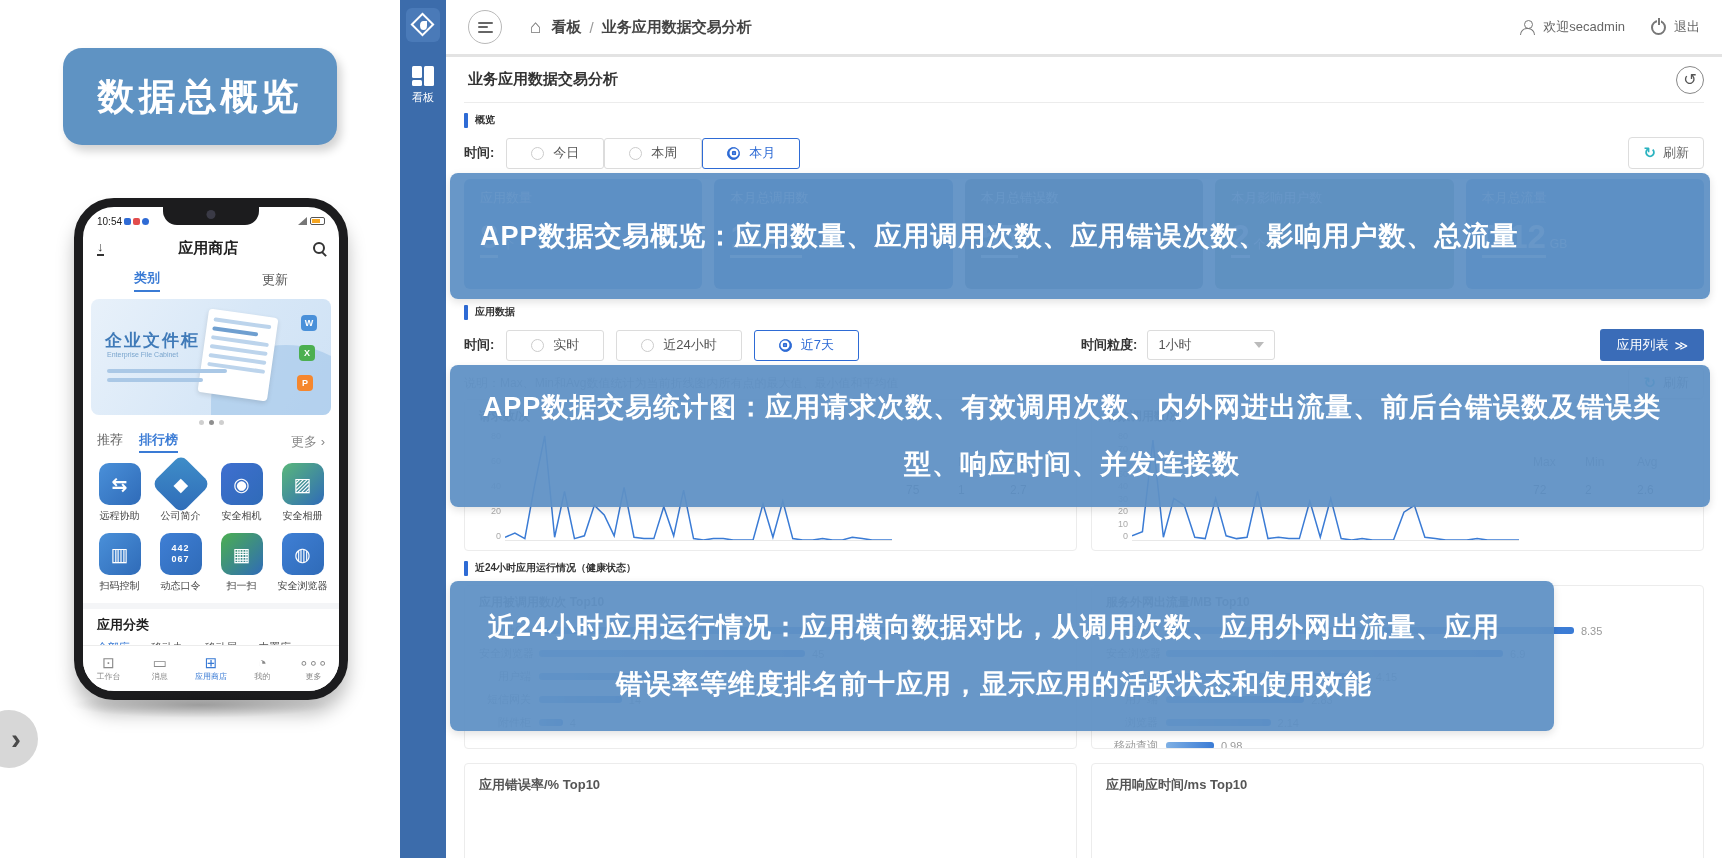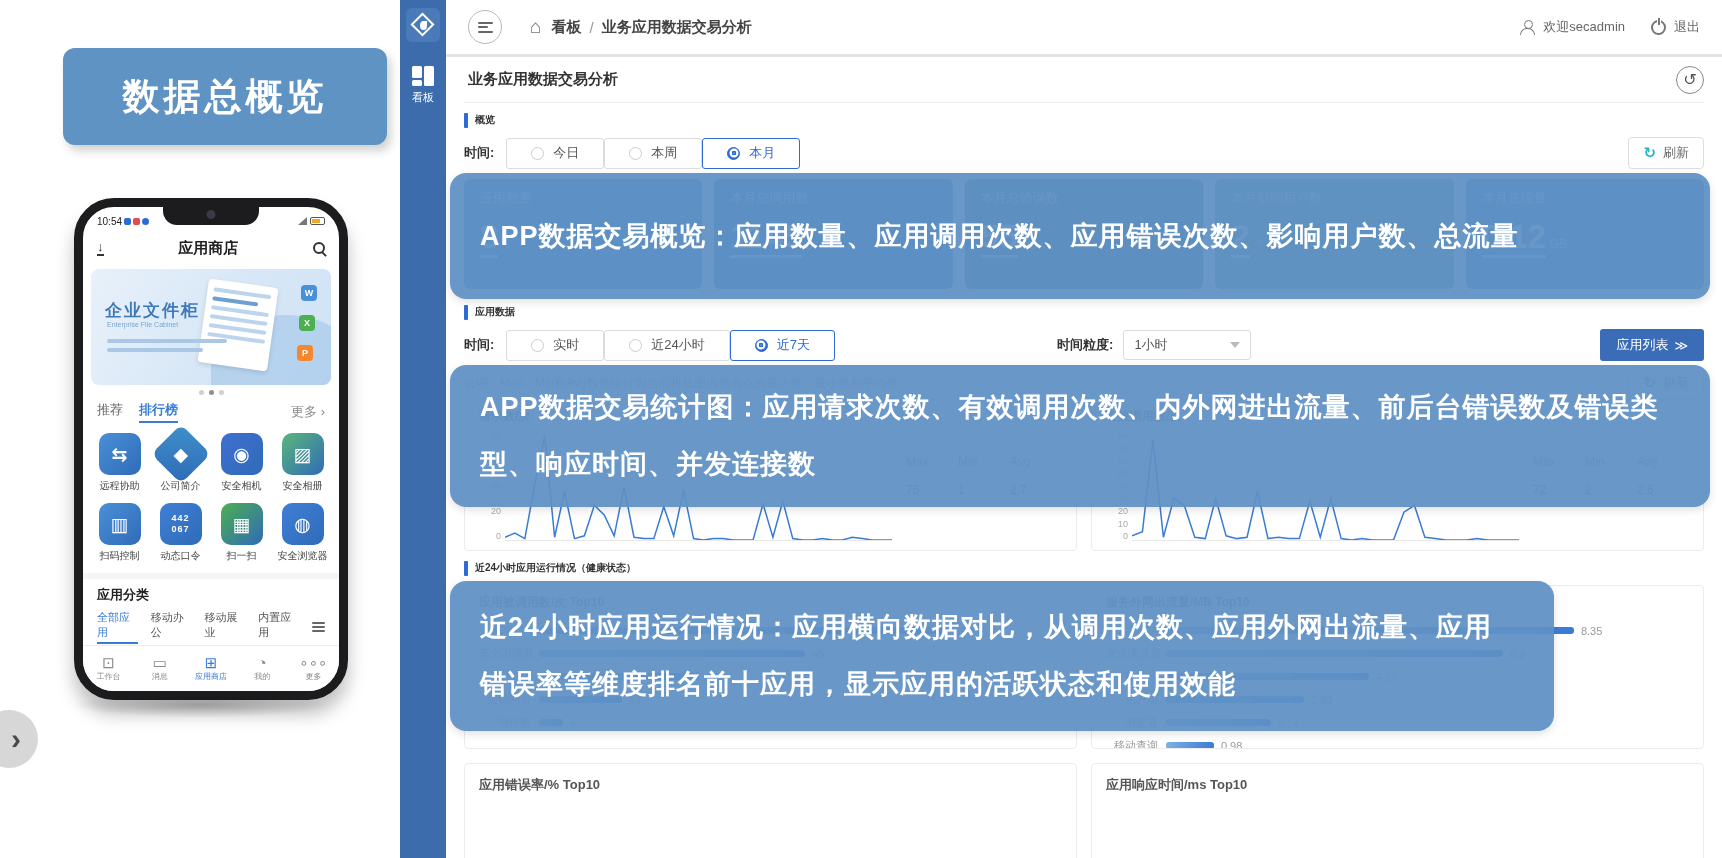--- a/index.html
+++ b/index.html
@@ -2,22 +2,22 @@
 <html><head>
 <meta charset="utf-8">
 <style>
   * { margin:0; padding:0; box-sizing:border-box; }
   html,body { width:1722px; height:858px; }
   body { position:relative; overflow:hidden; background:#ffffff;
          font-family:"Liberation Sans","DejaVu Sans",sans-serif; color:#333; }
 
   
   .left-panel { position:absolute; left:0; top:0; width:400px; height:858px; background:#fff; }
-  .slide-title { position:absolute; left:63px; top:48px; width:324px; height:97px;
-    background:#5f93c3; border-radius:12px; box-shadow:4px 6px 10px rgba(0,0,0,.18);
+  .slide-title { position:absolute; left:63px; top:48px; width:274px; height:97px;
+    background:#5f93c3; border-radius:19px; box-shadow:4px 6px 10px rgba(0,0,0,.18);
     display:flex; align-items:center; justify-content:center;
     color:#fff; font-size:37px; font-weight:bold; letter-spacing:4px; }
   .side-chevron { position:absolute; left:-20px; top:710px; width:58px; height:58px;
     border-radius:50%; background:#d7d7d7; display:flex; align-items:center; justify-content:center;
     color:#4a4a4a; font-size:30px; font-weight:bold; padding-left:14px; cursor:pointer; }
 
   
   .phone { position:absolute; left:74px; top:198px; width:274px; height:502px;
     background:#fff; border:9px solid #1c1c1e; border-radius:40px; overflow:hidden;
     box-shadow:0 14px 18px rgba(0,0,0,.25); }
@@ -132,23 +132,23 @@
   .applist-btn { margin-left:auto; background:#3a6cb8; color:#fff; font-size:13px; border-radius:3px;
     height:32px; padding:0 16px; display:flex; align-items:center; gap:6px; cursor:pointer; }
 
   .cards-wrap { position:relative; height:116px; margin-top:6px; }
   .stat-cards { display:flex; gap:12px; height:110px; }
   .stat-card { flex:1; border-radius:6px; padding:10px 16px; color:#fff; }
   .stat-card .t { font-size:13px; opacity:.85; }
   .stat-card .v { font-size:33px; font-weight:bold; display:inline-block; border-bottom:3px solid rgba(255,255,255,.9); margin-top:12px; line-height:1.1; }
   .stat-card .u { font-size:12px; opacity:.9; margin-left:4px; }
 
-  .overlay { position:absolute; background:rgba(95,145,197,.94); border-radius:16px; color:#fff;
+  .overlay { position:absolute; background:rgba(95,145,197,.94); border-radius:8px; color:#fff;
     font-weight:bold; font-size:27px; letter-spacing:1px; display:flex; align-items:center;
-    padding:0 46px 0 30px; line-height:2.1; z-index:10; box-shadow:0 3px 8px rgba(0,0,0,.12); }
+    padding:0 46px 0 30px; line-height:2.1; z-index:10; box-shadow:0 3px 8px rgba(0,0,0,.12);text-align:center; }
   .ov1 { left:-14px; right:-6px; top:-6px; bottom:-4px; }
 
   .charts-wrap { position:relative; margin-top:2px; }
   .note-row { height:32px; display:flex; align-items:center; }
   .note { font-size:12px; color:#9a9a9a; }
   .chart-cards { display:flex; gap:14px; }
   .chart-card { flex:1; border:1px solid #ececec; border-radius:4px; height:152px; padding:8px 14px; background:#fff; }
   .chart-card .ct { font-size:12px; font-weight:bold; color:#777; }
   .cc-body { display:flex; margin-top:4px; height:112px; }
   .yaxis { width:26px; display:flex; flex-direction:column; justify-content:space-between; align-items:flex-end;
@@ -192,20 +192,24 @@
       <span style="display:flex;align-items:center;">
           <span class="wifi"></span>
           <span class="batt"></span>
         </span>
     </div>
     <div class="p-header">
       <span class="dl-icon">↓</span>
       <span class="title">应用商店</span>
       <span class="mag"></span>
     </div>
+    <div class="p-tabs" id="p-tabs">
+        <span class="p-tab active">类别</span>
+        <span class="p-tab">更新</span>
+      </div>
     <div class="banner">
       <span class="wave"></span>
       <span class="doc">
           <i></i>
           <i></i>
           <i></i>
           <i></i>
           <i></i>
           <i></i>
         </span>
@@ -405,21 +409,21 @@
           </div>
         <div class="overlay ov1">APP数据交易概览：应用数量、应用调用次数、应用错误次数、影响用户数、总流量</div>
       </div>
 
       <div class="sec-head">
         <span class="bar"></span>
         <span class="txt">应用数据</span>
       </div>
       <div class="filter-row">
         <span class="f-label">时间:</span>
-        <span id="ad-opts" style="display:flex;gap:0;">
+        <span id="ad-opts" style="display:flex;gap:12px;">
             <span class="opt">
               <span class="rad"></span>
               <span>实时</span>
             </span>
             <span class="opt">
               <span class="rad"></span>
               <span>近24小时</span>
             </span>
             <span class="opt sel">
               <span class="rad"></span>

